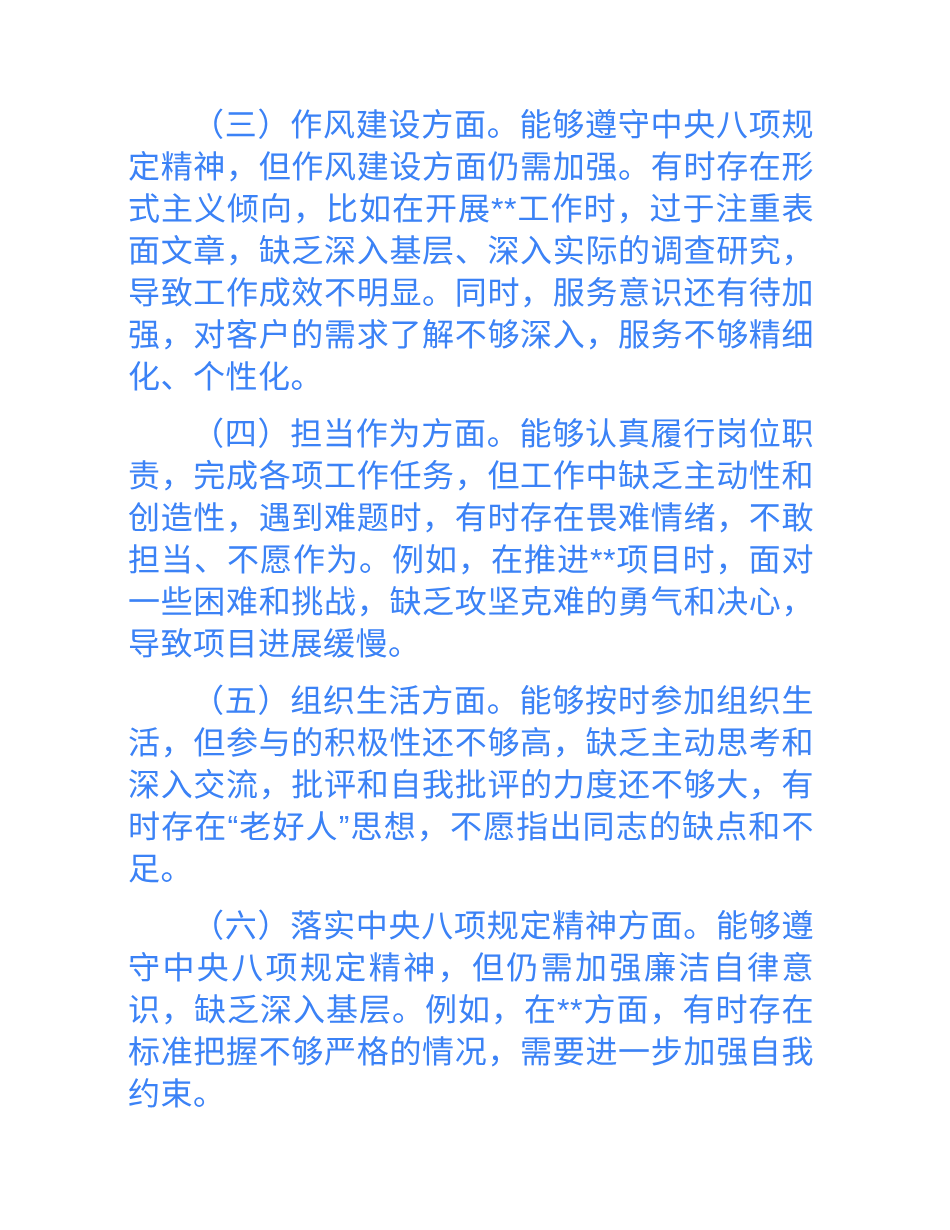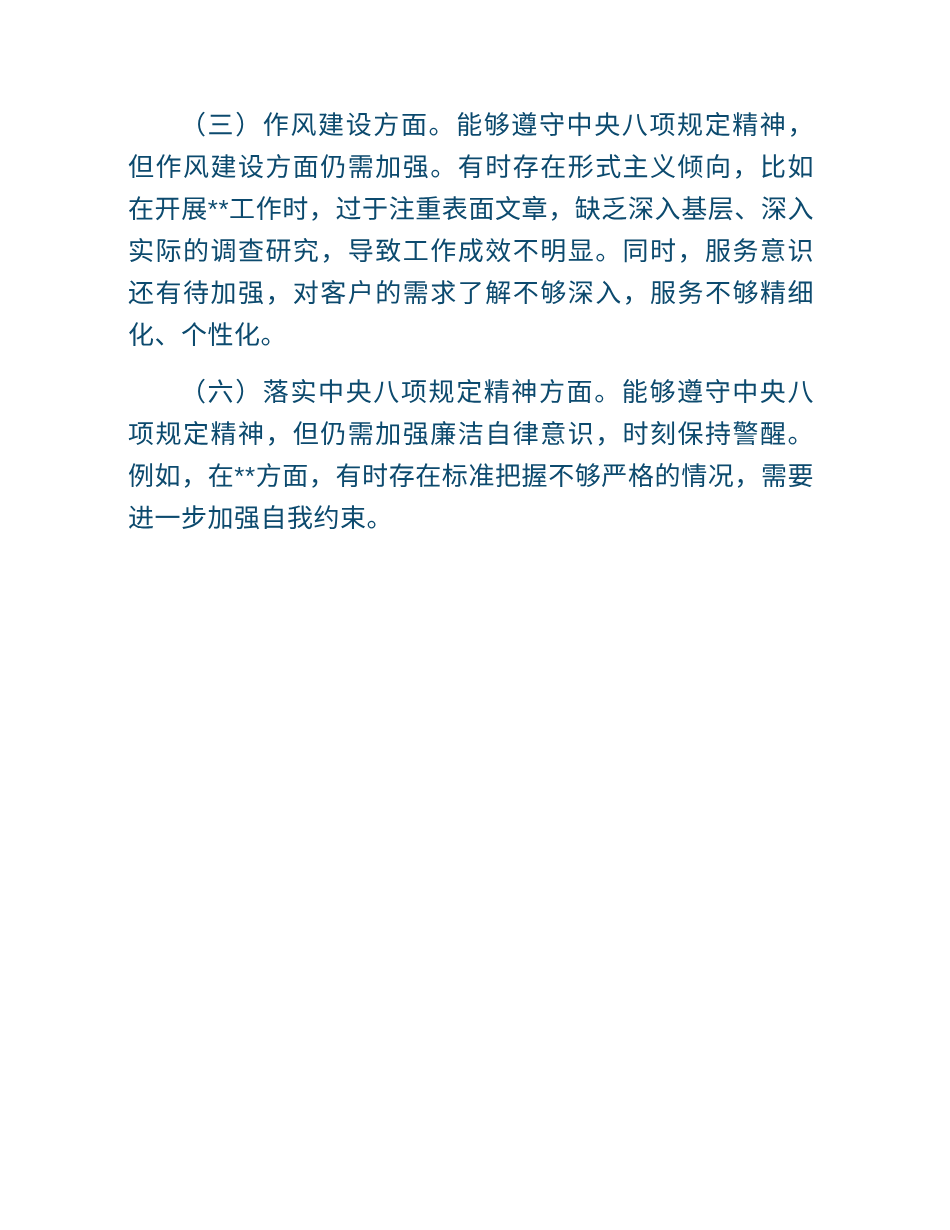--- a/index.html
+++ b/index.html
@@ -19,32 +19,34 @@
     width: 950px;
     height: 1230px;
     background: #ffffff;
     padding: 104px 136px 0 128px;
   }
   .doc-body {
     color: #000000;
   }
   p.doc-para {
     margin: 0 0 15px 0;
-    font-size: 26px;
+    font-size: 32px;
     line-height: 42px;
-    color: #0c4a6e;
+    color: #3b82f6;
     text-align: justify;
     text-justify: inter-ideograph;
     text-indent: 2em;
     letter-spacing: 0.5px;
     word-break: break-all;
     font-weight: 400;
   }
 </style>
 </head>
 <body>
 
 <div class="doc-page">
   <div class="doc-body">
     <p class="doc-para">（三）作风建设方面。能够遵守中央八项规定精神，但作风建设方面仍需加强。有时存在形式主义倾向，比如在开展**工作时，过于注重表面文章，缺乏深入基层、深入实际的调查研究，导致工作成效不明显。同时，服务意识还有待加强，对客户的需求了解不够深入，服务不够精细化、个性化。</p>
-    <p class="doc-para">（六）落实中央八项规定精神方面。能够遵守中央八项规定精神，但仍需加强廉洁自律意识，时刻保持警醒。例如，在**方面，有时存在标准把握不够严格的情况，需要进一步加强自我约束。</p>
+    <p class="doc-para">（四）担当作为方面。能够认真履行岗位职责，完成各项工作任务，但工作中缺乏主动性和创造性，遇到难题时，有时存在畏难情绪，不敢担当、不愿作为。例如，在推进**项目时，面对一些困难和挑战，缺乏攻坚克难的勇气和决心，导致项目进展缓慢。</p>
+    <p class="doc-para">（五）组织生活方面。能够按时参加组织生活，但参与的积极性还不够高，缺乏主动思考和深入交流，批评和自我批评的力度还不够大，有时存在“老好人”思想，不愿指出同志的缺点和不足。</p>
+    <p class="doc-para">（六）落实中央八项规定精神方面。能够遵守中央八项规定精神，但仍需加强廉洁自律意识，缺乏深入基层。例如，在**方面，有时存在标准把握不够严格的情况，需要进一步加强自我约束。</p>
   </div>
 </div>
 
 </body></html>

